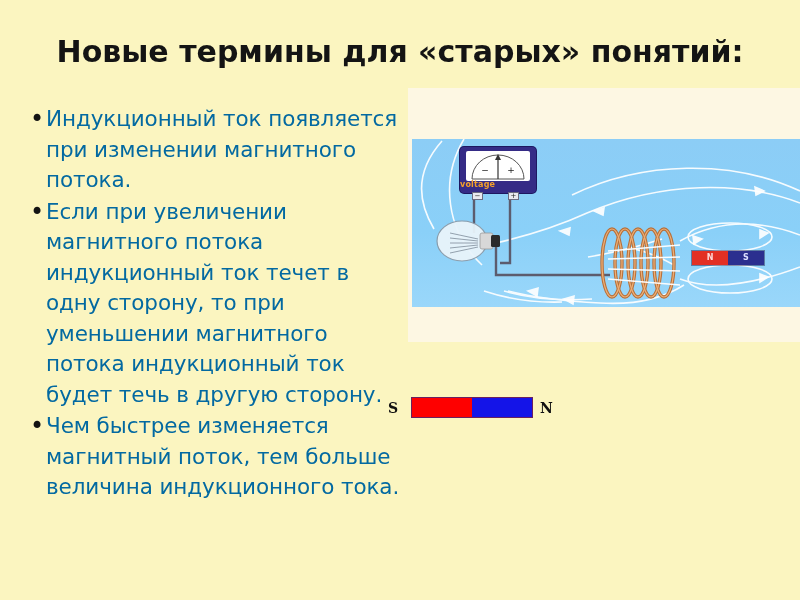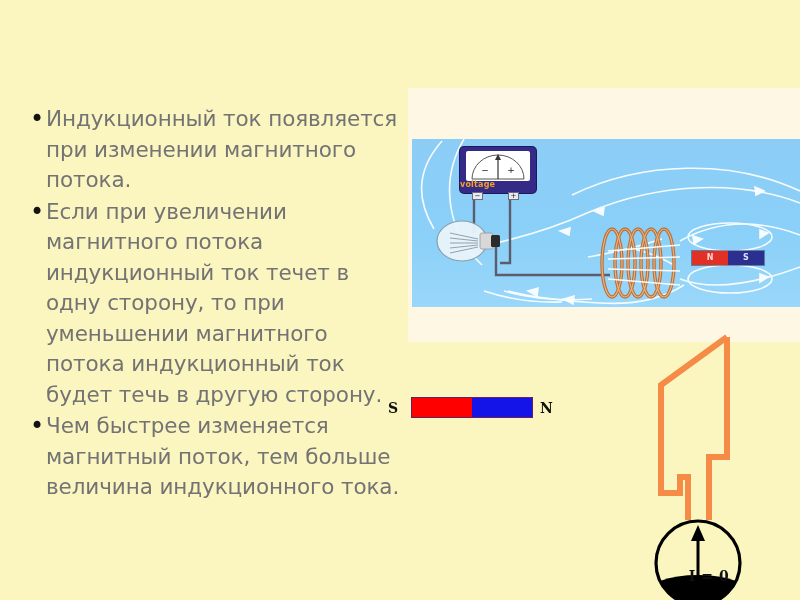--- a/index.html
+++ b/index.html
@@ -57,21 +57,21 @@
     line-height: 30px;
     color: #131313;
     text-align: left;
     padding-left: 6px;
     box-sizing: border-box;
   }
   .bullet-text {
     flex: 1 1 auto;
     font-size: 21.5px;
     line-height: 30.5px;
-    color: #737373;
+    color: #0369a1;
     font-family: "DejaVu Sans", sans-serif;
     letter-spacing: -0.1px;
   }
 
   
   #photo-frame {
     position: absolute;
     left: 408px;
     top: 88px;
     width: 392px;
@@ -221,20 +221,21 @@
     font-weight: 700;
     color: #111;
     letter-spacing: 0.5px;
   }
 </style>
 </head>
 <body>
 
 <div id="slide">
 
+  <div id="title">Новые термины для «старых» понятий:</div>
 
   <div id="bullets">
 
     <div class="bullet">
       <div class="bullet-dot">•</div>
       <div class="bullet-text">Индукционный ток появляется при изменении магнитного потока.</div>
     </div>
 
     <div class="bullet">
       <div class="bullet-dot">•</div>
@@ -347,40 +348,14 @@
 
   <div id="bar-magnet-group">
     <div id="bm-label-s">S</div>
     <div id="bar-magnet">
       <div class="half-red"></div>
       <div class="half-blue"></div>
     </div>
     <div id="bm-label-n">N</div>
   </div>
 
-  <div id="loop-group">
-    <svg width="172" height="275" viewBox="0 0 172 275">
-
-      <g fill="none" stroke="#f58b47" stroke-width="6" stroke-linejoin="miter" stroke-linecap="butt">
-        <path d="M 99 12
-                 L 33 60
-                 L 33 168
-                 L 52 168
-                 L 52 152
-                 L 60 152
-                 L 60 195
-                 M 99 12
-                 L 99 132
-                 L 81 132
-                 L 81 195"></path>
-      </g>
-
-      <g>
-        <circle cx="70" cy="238" r="42" fill="none" stroke="#000000" stroke-width="3.2"></circle>
-        <path d="M 32 256 A 42 42 0 0 0 108 256 A 60 26 0 0 0 32 256 Z" fill="#000000"></path>
-        <line x1="70" y1="256" x2="70" y2="209" stroke="#000000" stroke-width="3"></line>
-        <polygon points="70,200 63,216 77,216" fill="#000000"></polygon>
-      </g>
-    </svg>
-    <div id="galv-label">I = 0</div>
-  </div>
 
 </div>
 
 </body></html>

